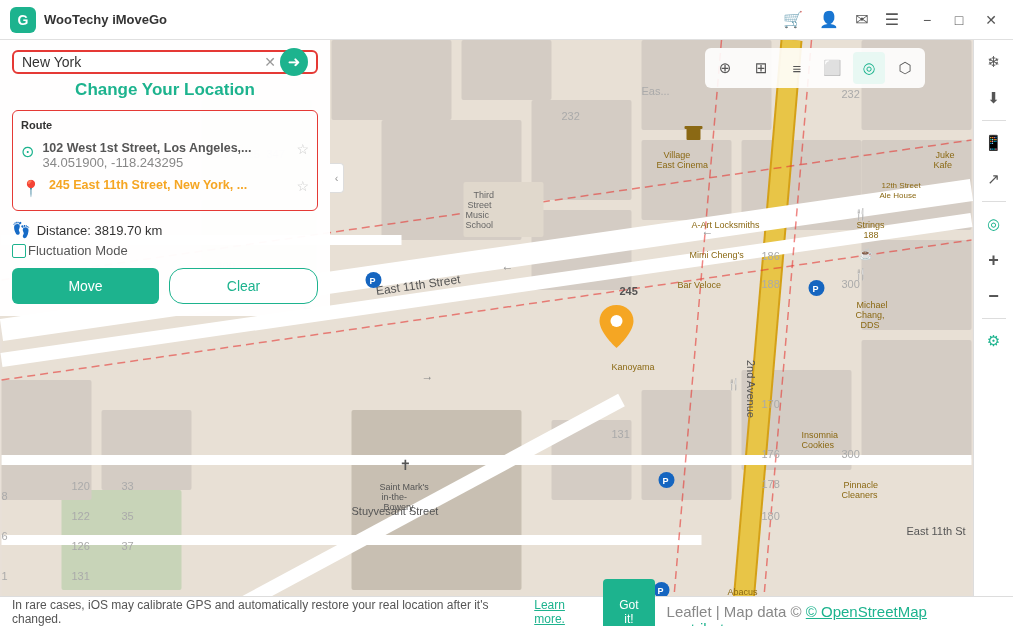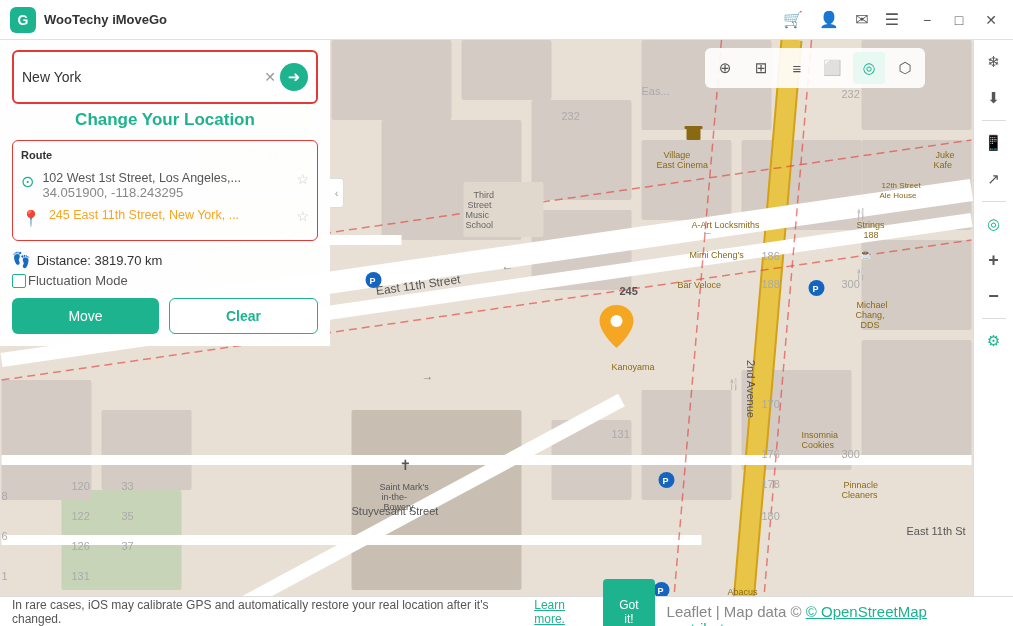--- a/index.html
+++ b/index.html
@@ -88,21 +88,21 @@
 
     
     .search-bar {
       margin: 10px 12px 6px;
       border: 2px solid #e53935;
       border-radius: 6px;
       display: flex;
       align-items: center;
       background: #fff;
       padding: 0 8px;
-      height: 54px;
+      height: 24px;
     }
     .search-input {
       flex: 1;
       border: none;
       outline: none;
       font-size: 14px;
       color: #333;
       background: transparent;
     }
     .search-clear { color: #999; cursor: pointer; font-size: 14px; margin: 0 4px; }
@@ -139,21 +139,21 @@
     .route-item {
       display: flex;
       align-items: flex-start;
       gap: 8px;
       padding: 4px 0;
     }
     .route-icon { font-size: 16px; margin-top: 1px; flex-shrink: 0; }
     .route-icon.origin { color: #1db38e; }
     .route-icon.dest { color: #f5a623; }
     .route-text { flex: 1; }
-    .route-addr { font-size: 12.5px; color: #555; }
+    .route-addr { font-size: 12.5px; color: #555; font-weight: bold; }
     .route-coord { font-size: 13px; color: #888; }
     .route-star { color: #ccc; font-size: 14px; cursor: pointer; }
 
     
     .distance-row {
       display: flex; align-items: center; gap: 6px;
       margin: 10px 12px 4px;
       font-size: 13px; color: #333;
     }
     .distance-icon { font-size: 15px; color: #1db38e; }
@@ -186,24 +186,24 @@
       font-size: 14px;
       cursor: pointer;
       font-weight: 500;
     }
     .btn-clear {
       flex: 1;
       height: 36px;
       background: #fff;
       color: #1db38e;
       border: 1.5px solid #1db38e;
-      border-radius: 6px;
+      border-radius: 14px;
       font-size: 14px;
       cursor: pointer;
-      font-weight: 700;
+      font-weight: 400;
     }
 
     
     .collapse-arrow {
       position: absolute;
       right: -14px;
       top: 50%;
       transform: translateY(-50%);
       width: 14px; height: 30px;
       background: #fff;

